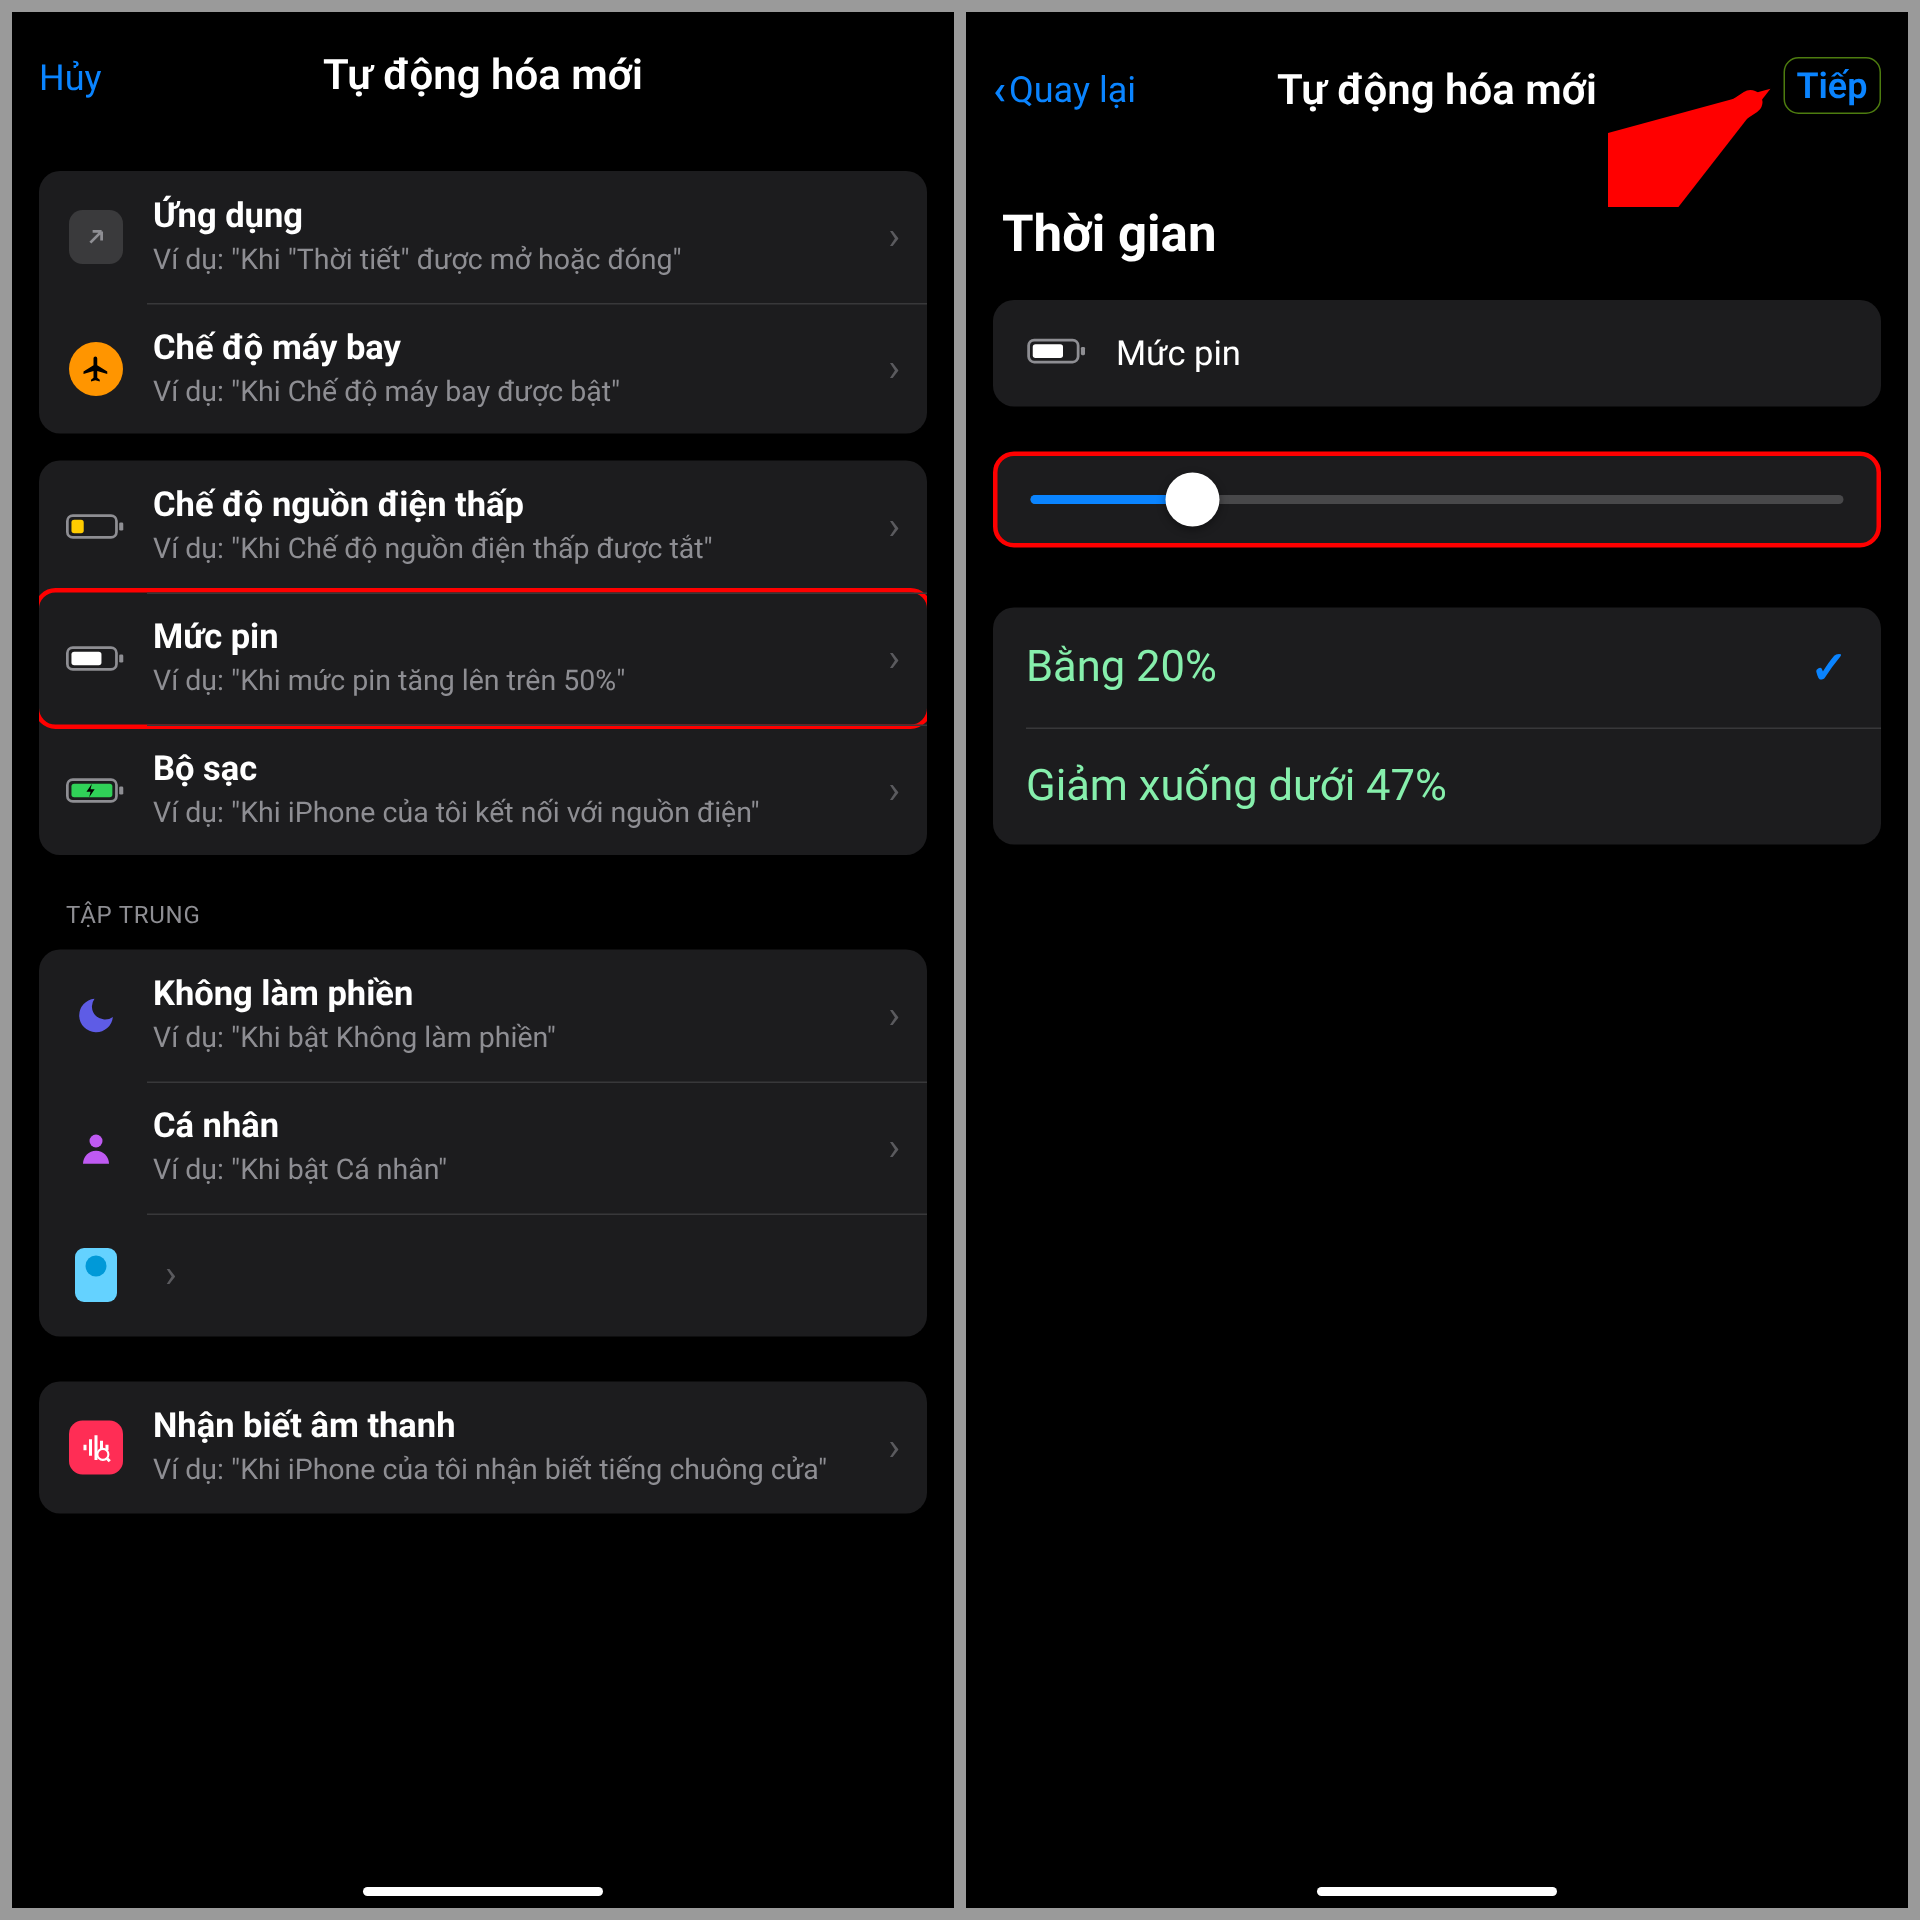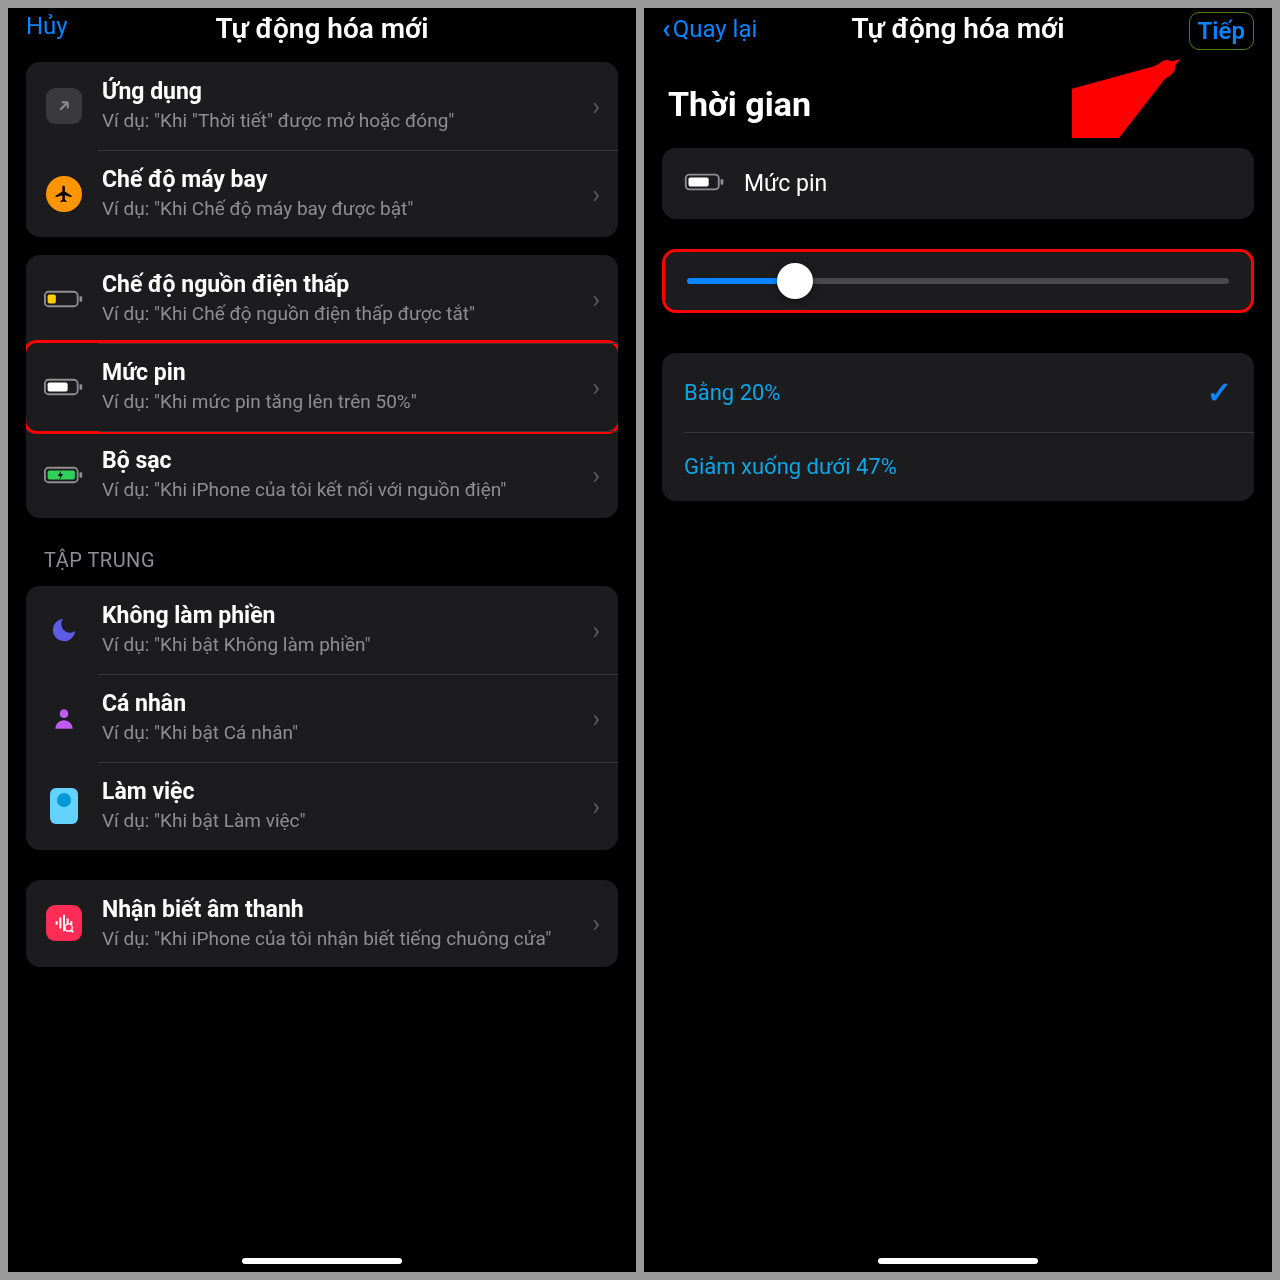--- a/index.html
+++ b/index.html
@@ -1,42 +1,42 @@
 <!DOCTYPE html>
 <html><head>
 <meta charset="utf-8">
 <style>
 *{margin:0;padding:0;box-sizing:border-box;font-family:-apple-system,BlinkMacSystemFont,"Segoe UI",Roboto,sans-serif}
 body{background:#9a9a9a;width:1280px;height:1280px;display:flex;gap:8px;padding:8px}
 .screen{flex:1;background:#000;border-radius:0;position:relative;overflow:hidden;display:flex;flex-direction:column}
-.navbar{display:flex;align-items:flex-start;justify-content:space-between;padding:4px 18px;color:#fff}
+.navbar{display:flex;align-items:flex-end;justify-content:space-between;padding:30px 18px;color:#fff}
 .nav-left{color:#0a84ff;font-size:24px;display:flex;align-items:center;gap:2px}
 .nav-title{color:#fff;font-size:28px;font-weight:600;position:absolute;left:50%;transform:translateX(-50%)}
 .nav-right{color:#0a84ff;font-size:24px;font-weight:600}
 .content{flex:1;overflow-y:auto;padding:0 18px 20px}
-.section-header{color:#8e8e93;font-size:20px;font-weight:400;padding:30px 18px 10px;text-transform:uppercase;letter-spacing:0.5px}
+.section-header{color:#8e8e93;font-size:16px;font-weight:400;padding:30px 18px 10px;text-transform:uppercase;letter-spacing:0.5px}
 .card{background:#1c1c1e;border-radius:14px;overflow:hidden;margin-top:18px}
 .list-item{display:flex;align-items:center;padding:16px 18px;position:relative;min-height:82px}
 .list-item+.list-item::before{content:"";position:absolute;top:0;left:72px;right:0;height:1px;background:#38383a}
 .item-icon{width:40px;height:40px;display:flex;align-items:center;justify-content:center;margin-right:18px;flex-shrink:0}
 .item-text{flex:1;min-width:0}
 .item-title{color:#fff;font-size:23px;font-weight:700;margin-bottom:4px}
 .item-subtitle{color:#8e8e93;font-size:19px;line-height:1.3}
 .chevron{color:#5a5a5e;font-size:26px;margin-left:8px}
 .highlight-red{border:3px solid #ff0000;border-radius:14px;margin:-3px}
 .big-title{color:#fff;font-size:34px;font-weight:700;padding:30px 6px 10px}
 .info-row{display:flex;align-items:center;padding:22px 22px;background:#1c1c1e;border-radius:14px;margin-top:14px}
 .info-label{color:#fff;font-size:23px;margin-left:18px}
 .slider-container{background:#1c1c1e;border-radius:14px;padding:26px 22px;margin-top:30px;border:3px solid #ff0000}
 .slider-track{position:relative;height:6px;background:#48484a;border-radius:3px}
 .slider-fill{position:absolute;left:0;top:0;height:100%;width:20%;background:#0a84ff;border-radius:3px}
 .slider-thumb{position:absolute;left:20%;top:50%;transform:translate(-50%,-50%);width:36px;height:36px;background:#fff;border-radius:50%;box-shadow:0 2px 6px rgba(0,0,0,0.4)}
 .option-row{display:flex;align-items:center;justify-content:space-between;padding:22px 22px;position:relative}
 .option-row+.option-row::before{content:"";position:absolute;top:0;left:22px;right:0;height:1px;background:#38383a}
-.option-label{color:#0ea5e9;font-size:22px}
+.option-label{color:#86efac;font-size:29px}
 .check{color:#0a84ff;font-size:30px;font-weight:700}
 .options-card{background:#1c1c1e;border-radius:14px;margin-top:40px}
 .next-highlight{border:1px solid #4d7c0f;border-radius:10px;padding:4px 8px}
 .arrow-annotation{position:absolute;top:50px;right:80px;pointer-events:none;z-index:10}
 .home-indicator{position:absolute;bottom:8px;left:50%;transform:translateX(-50%);width:160px;height:6px;background:#fff;border-radius:3px}
 .back-chevron{font-size:28px;font-weight:600}
 
 
 .ic-app{width:36px;height:36px;background:#3a3a3c;border-radius:9px;display:flex;align-items:center;justify-content:center;color:#8e8e93}
 .ic-airplane{width:36px;height:36px;background:#ff9500;border-radius:50%;display:flex;align-items:center;justify-content:center}
@@ -161,24 +161,20 @@
         <div class="item-text">
           <div class="item-title">Cá nhân</div>
           <div class="item-subtitle">Ví dụ: "Khi bật Cá nhân"</div>
         </div>
         <span class="chevron">›</span>
       </div>
       <div class="list-item">
         <div class="item-icon">
           <div class="ic-work"></div>
         </div>
-        <div class="item-text">
-          <div class="item-title">Làm việc</div>
-          <div class="item-subtitle">Ví dụ: "Khi bật Làm việc"</div>
-        </div>
         <span class="chevron">›</span>
       </div>
     </div>
 
     <div class="card" style="margin-top:30px">
       <div class="list-item">
         <div class="item-icon">
           <div class="ic-sound">
             <svg width="22" height="22" viewBox="0 0 24 24" fill="none" stroke="#fff" stroke-width="2.2">
                 <path d="M4 10v4M8 6v12M12 3v18M16 7v10M20 10v4"></path>

